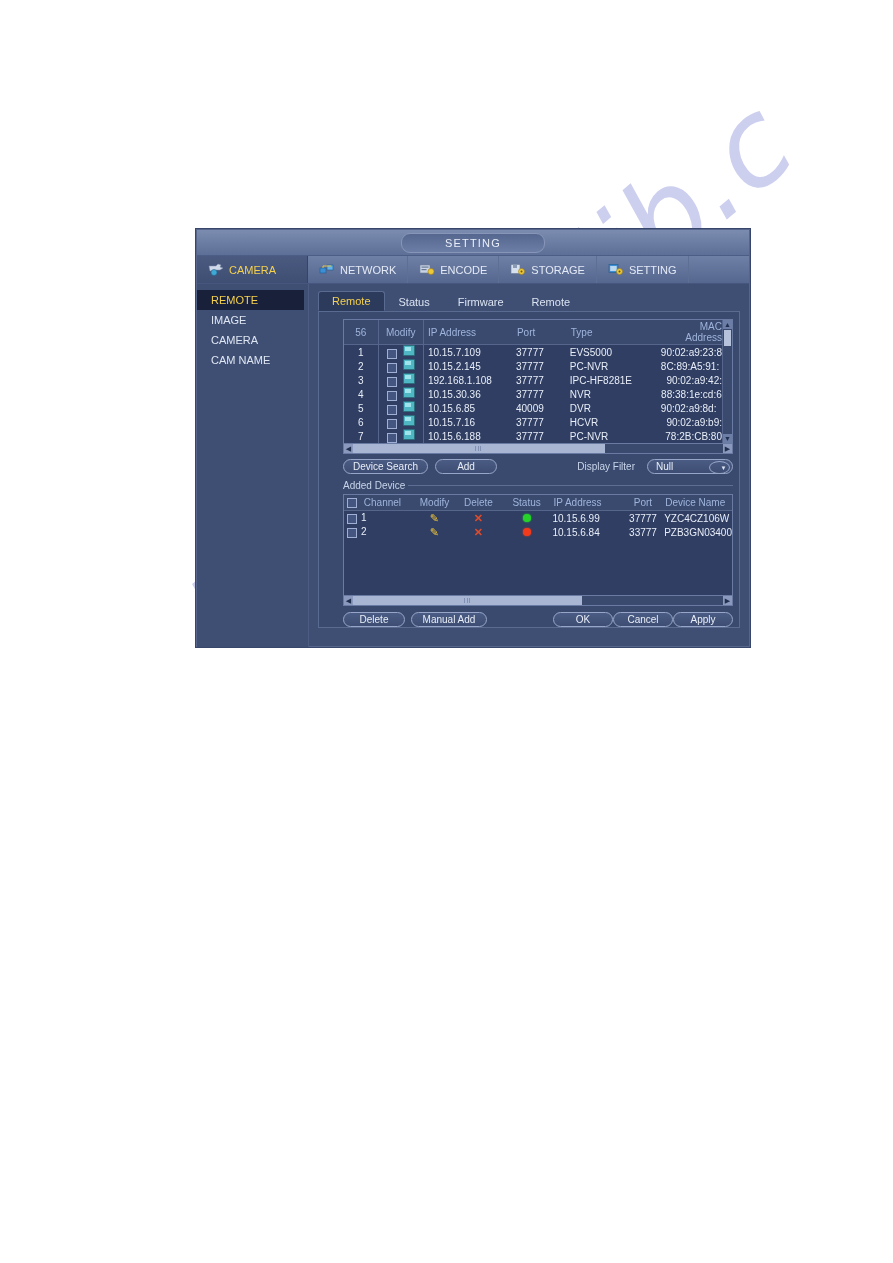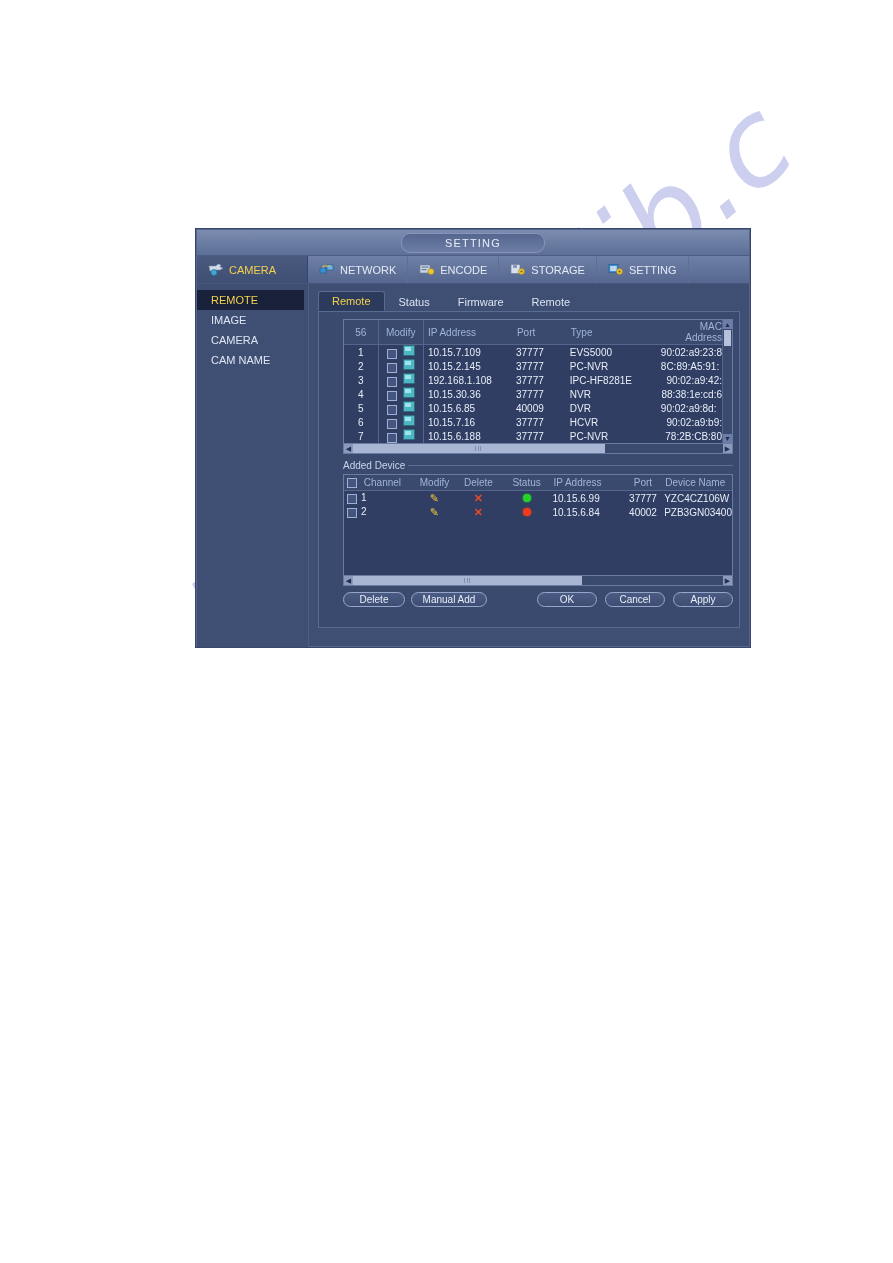--- a/index.html
+++ b/index.html
@@ -198,21 +198,21 @@
   }
 
   .grouphdr{
     display:flex;align-items:center;gap:3px;margin:6px 0 3px 0;
   }
   .grouphdr .t{color:#c8d4ea;font-size:10px;white-space:nowrap;}
   .grouphdr .ln{flex:1;height:1px;background:#5d6e95;}
 
   .footer{display:flex;align-items:center;margin-top:6px;}
   .footer .left{display:flex;gap:6px;}
-  .footer .right{display:flex;gap:8px;margin-left:auto;justify-content:flex-end;}
+  .footer .right{display:flex;gap:0;margin-left:auto;justify-content:flex-end;}
 </style>
 </head>
 <body>
 
 <div id="watermark">manualslib.c</div>
 
 <div id="dialog">
 
   <div class="title-bar">
     <div class="title-pill">SETTING</div>
@@ -329,21 +329,21 @@
                   <td>37777</td>
                   <td>IPC-HF8281E</td>
                   <td style="text-align:right;padding-right:10px">90:02:a9:42:</td>
                 </tr>
                 <tr>
                   <td class="c vline">4</td>
                   <td class="c vline"><span class="cbx"></span><span class="dev-ico" style="margin-left:6px"></span></td>
                   <td style="padding-left:4px">10.15.30.36</td>
                   <td>37777</td>
                   <td>NVR</td>
-                  <td style="text-align:right;padding-right:10px">88:38:1e:cd:6</td>
+                  <td style="text-align:center;padding-right:10px">88:38:1e:cd:6</td>
                 </tr>
                 <tr>
                   <td class="c vline">5</td>
                   <td class="c vline"><span class="cbx"></span><span class="dev-ico" style="margin-left:6px"></span></td>
                   <td style="padding-left:4px">10.15.6.85</td>
                   <td>40009</td>
                   <td>DVR</td>
                   <td style="padding-right:10px">90:02:a9:8d:</td>
                 </tr>
                 <tr>
@@ -373,20 +373,29 @@
         <div class="hscroll">
           <div class="hs-btn">◀</div>
           <div class="hs-track">
             <div class="hs-thumb">
                 <span class="hs-grip">|||</span>
               </div>
           </div>
           <div class="hs-btn">▶</div>
         </div>
 
+        <div class="rowbtns">
+          <div class="btn">Device Search</div>
+          <div class="btn" style="width:62px">Add</div>
+          <div class="filter-lbl">Display Filter</div>
+          <div class="combo">
+            <span>Null</span>
+            <span class="arrow">▼</span>
+          </div>
+        </div>
 
         <div class="grouphdr">
           <div class="t">Added Device</div>
           <div class="ln"></div>
         </div>
 
         <div class="tbl-wrap" style="height:100px">
           <table class="grid">
             <thead>
               <tr>
@@ -411,21 +420,21 @@
                   <td>10.15.6.99</td>
                   <td class="c">37777</td>
                   <td>YZC4CZ106W</td>
                 </tr>
                 <tr>
                   <td style="padding-left:3px"><span class="cbx"></span><span style="margin-left:4px">2</span></td>
                   <td class="c"><span class="pencil">✎</span></td>
                   <td class="c"><span class="xmark">✕</span></td>
                   <td class="c"><span class="dot red"></span></td>
                   <td>10.15.6.84</td>
-                  <td class="c">40002</td>
+                  <td class="c">33777</td>
                   <td>PZB3GN03400</td>
                 </tr>
               </tbody>
           </table>
         </div>
         <div class="hscroll">
           <div class="hs-btn">◀</div>
           <div class="hs-track">
             <div class="hs-thumb" style="width:62%">
                 <span class="hs-grip">|||</span>

